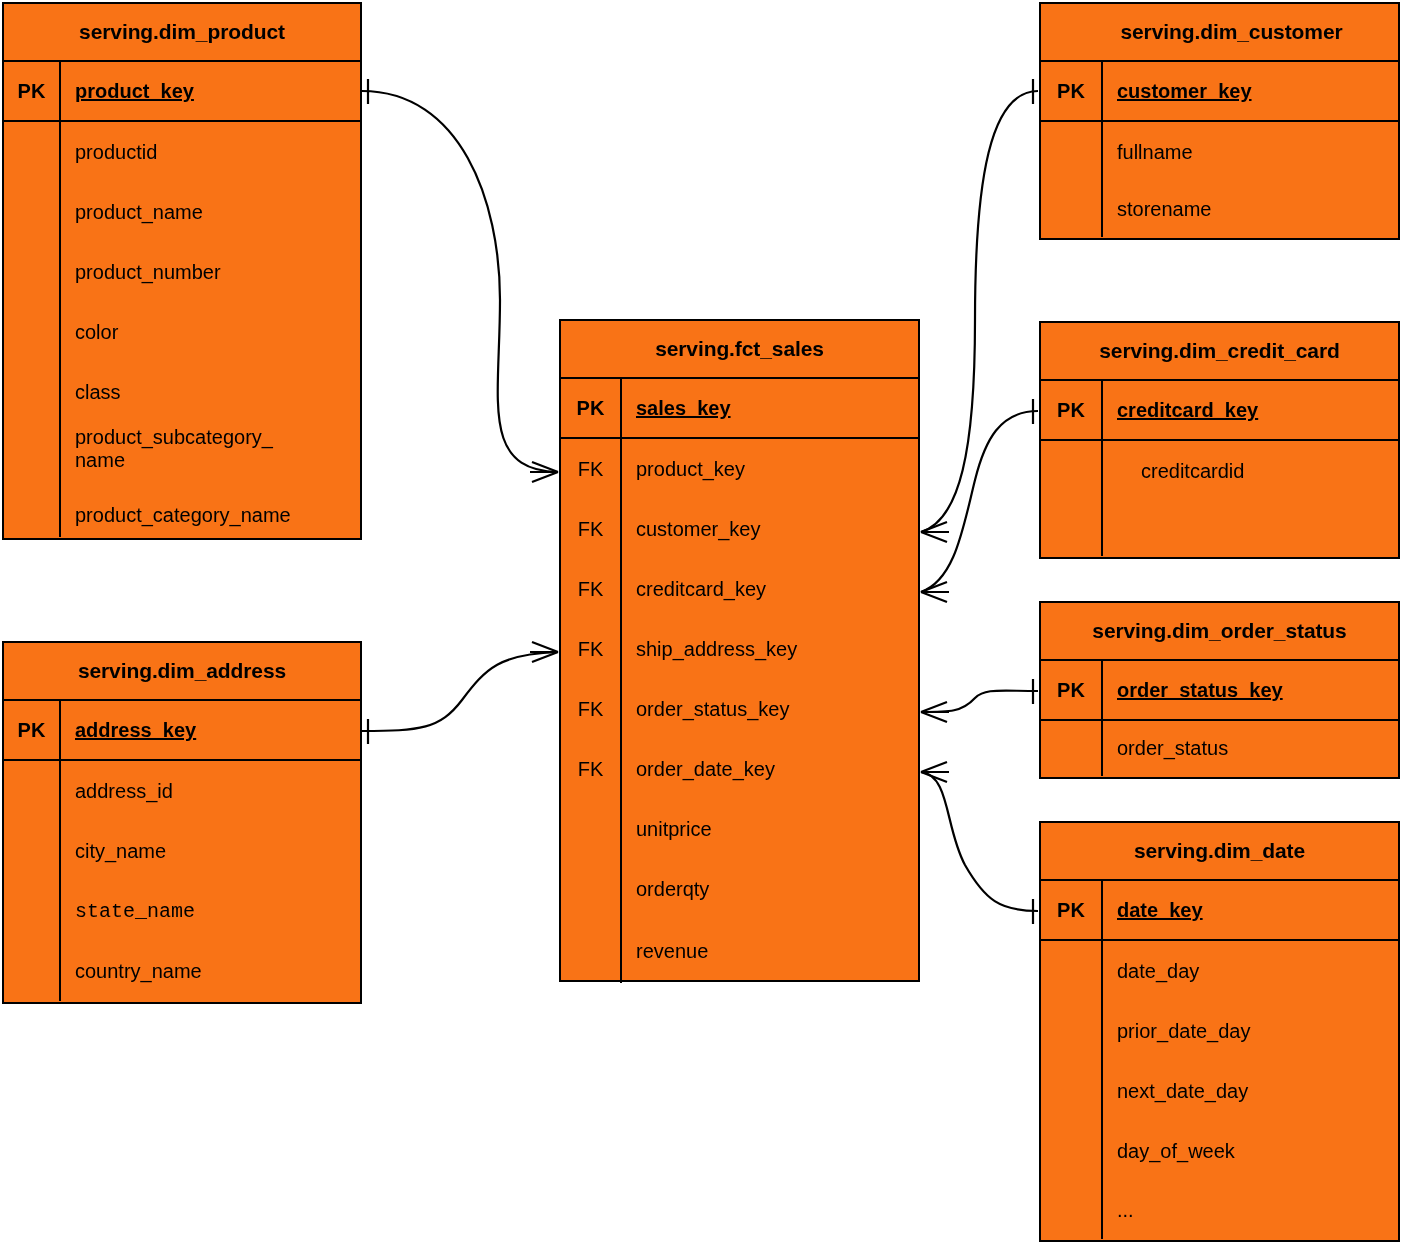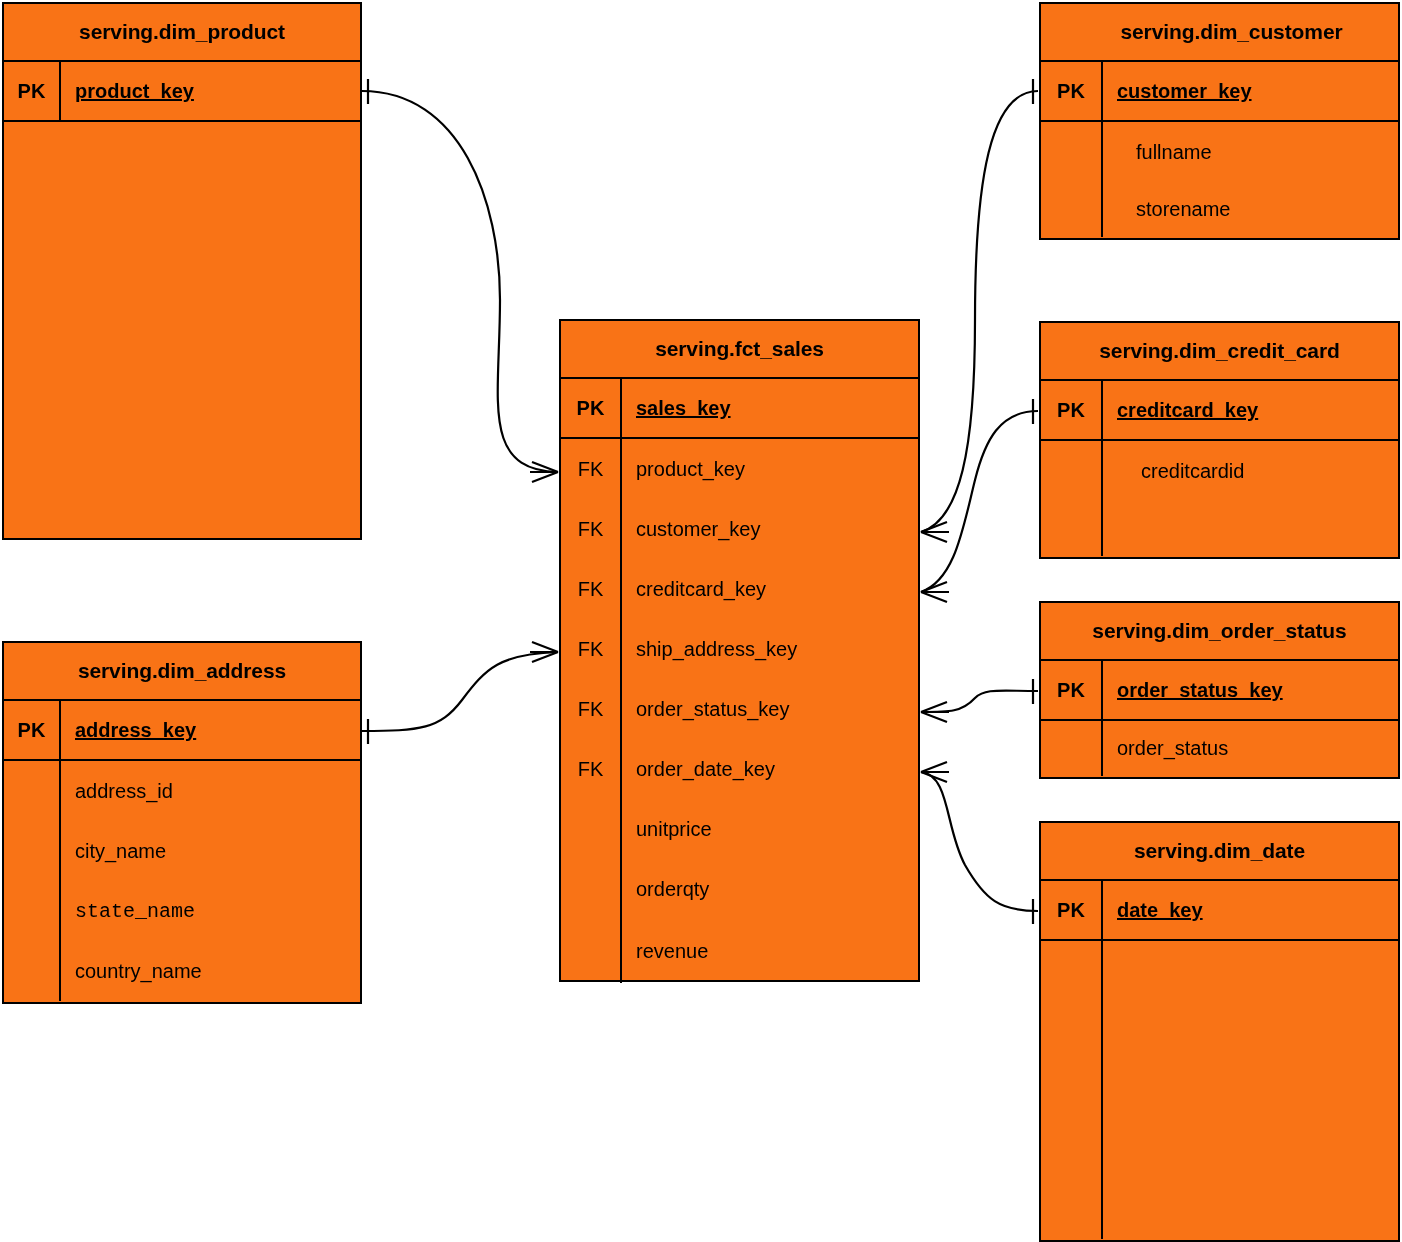--- a/index.html
+++ b/index.html
@@ -156,20 +156,32 @@
     </g>
   </svg>
 
   <div class="entity" style="left:2px; top:2px; width:360px; height:538px;">
     <div class="entity-title" style="height:58px;">serving.dim_product</div>
     <div class="rows">
       <div class="row pk-row" style="height:60px;">
         <div class="keycell" style="width:57px;">PK</div>
         <div class="fieldcell pk-name">product_key</div>
       </div>
+      <div class="attr-block" style="height:415px;">
+        <div class="attr-left" style="width:57px;"></div>
+        <div class="attr-right">
+          <div class="attr-line" style="height:60px;">productid</div>
+          <div class="attr-line" style="height:60px;">product_name</div>
+          <div class="attr-line" style="height:60px;">product_number</div>
+          <div class="attr-line" style="height:60px;">color</div>
+          <div class="attr-line" style="height:60px;">class</div>
+          <div class="attr-line wrap" style="height:72px; width:260px;">product_subcategory_ name</div>
+          <div class="attr-line" style="height:42px;">product_category_name</div>
+        </div>
+      </div>
     </div>
   </div>
 
   <div class="entity" style="left:2px; top:641px; width:360px; height:363px;">
     <div class="entity-title" style="height:58px;">serving.dim_address</div>
     <div class="rows">
       <div class="row pk-row" style="height:60px;">
         <div class="keycell" style="width:57px;">PK</div>
         <div class="fieldcell pk-name">address_key</div>
       </div>
@@ -233,21 +245,21 @@
     </div>
   </div>
 
   <div class="entity" style="left:1039px; top:2px; width:361px; height:238px;">
     <div class="entity-title" style="height:58px;padding-left:24px;">serving.dim_customer</div>
     <div class="rows">
       <div class="row pk-row" style="height:60px;">
         <div class="keycell" style="width:62px;">PK</div>
         <div class="fieldcell pk-name">customer_key</div>
       </div>
-      <div class="attr-block" style="height:115px;gap:19px;">
+      <div class="attr-block" style="height:115px;">
         <div class="attr-left" style="width:62px;"></div>
         <div class="attr-right">
           <div class="attr-line" style="height:60px;">fullname</div>
           <div class="attr-line" style="height:55px;">storename</div>
         </div>
       </div>
     </div>
   </div>
 
   <div class="entity" style="left:1039px; top:321px; width:361px; height:238px;">
@@ -284,17 +296,24 @@
 
   <div class="entity" style="left:1039px; top:821px; width:361px; height:421px;">
     <div class="entity-title" style="height:58px;">serving.dim_date</div>
     <div class="rows">
       <div class="row pk-row" style="height:60px;">
         <div class="keycell" style="width:62px;">PK</div>
         <div class="fieldcell pk-name">date_key</div>
       </div>
       <div class="attr-block" style="height:298px;">
         <div class="attr-left" style="width:62px;"></div>
+        <div class="attr-right">
+          <div class="attr-line" style="height:60px;">date_day</div>
+          <div class="attr-line" style="height:60px;">prior_date_day</div>
+          <div class="attr-line" style="height:60px;">next_date_day</div>
+          <div class="attr-line" style="height:60px;">day_of_week</div>
+          <div class="attr-line" style="height:58px;">...</div>
+        </div>
       </div>
     </div>
   </div>
 
 </div>
 
 </body></html>

